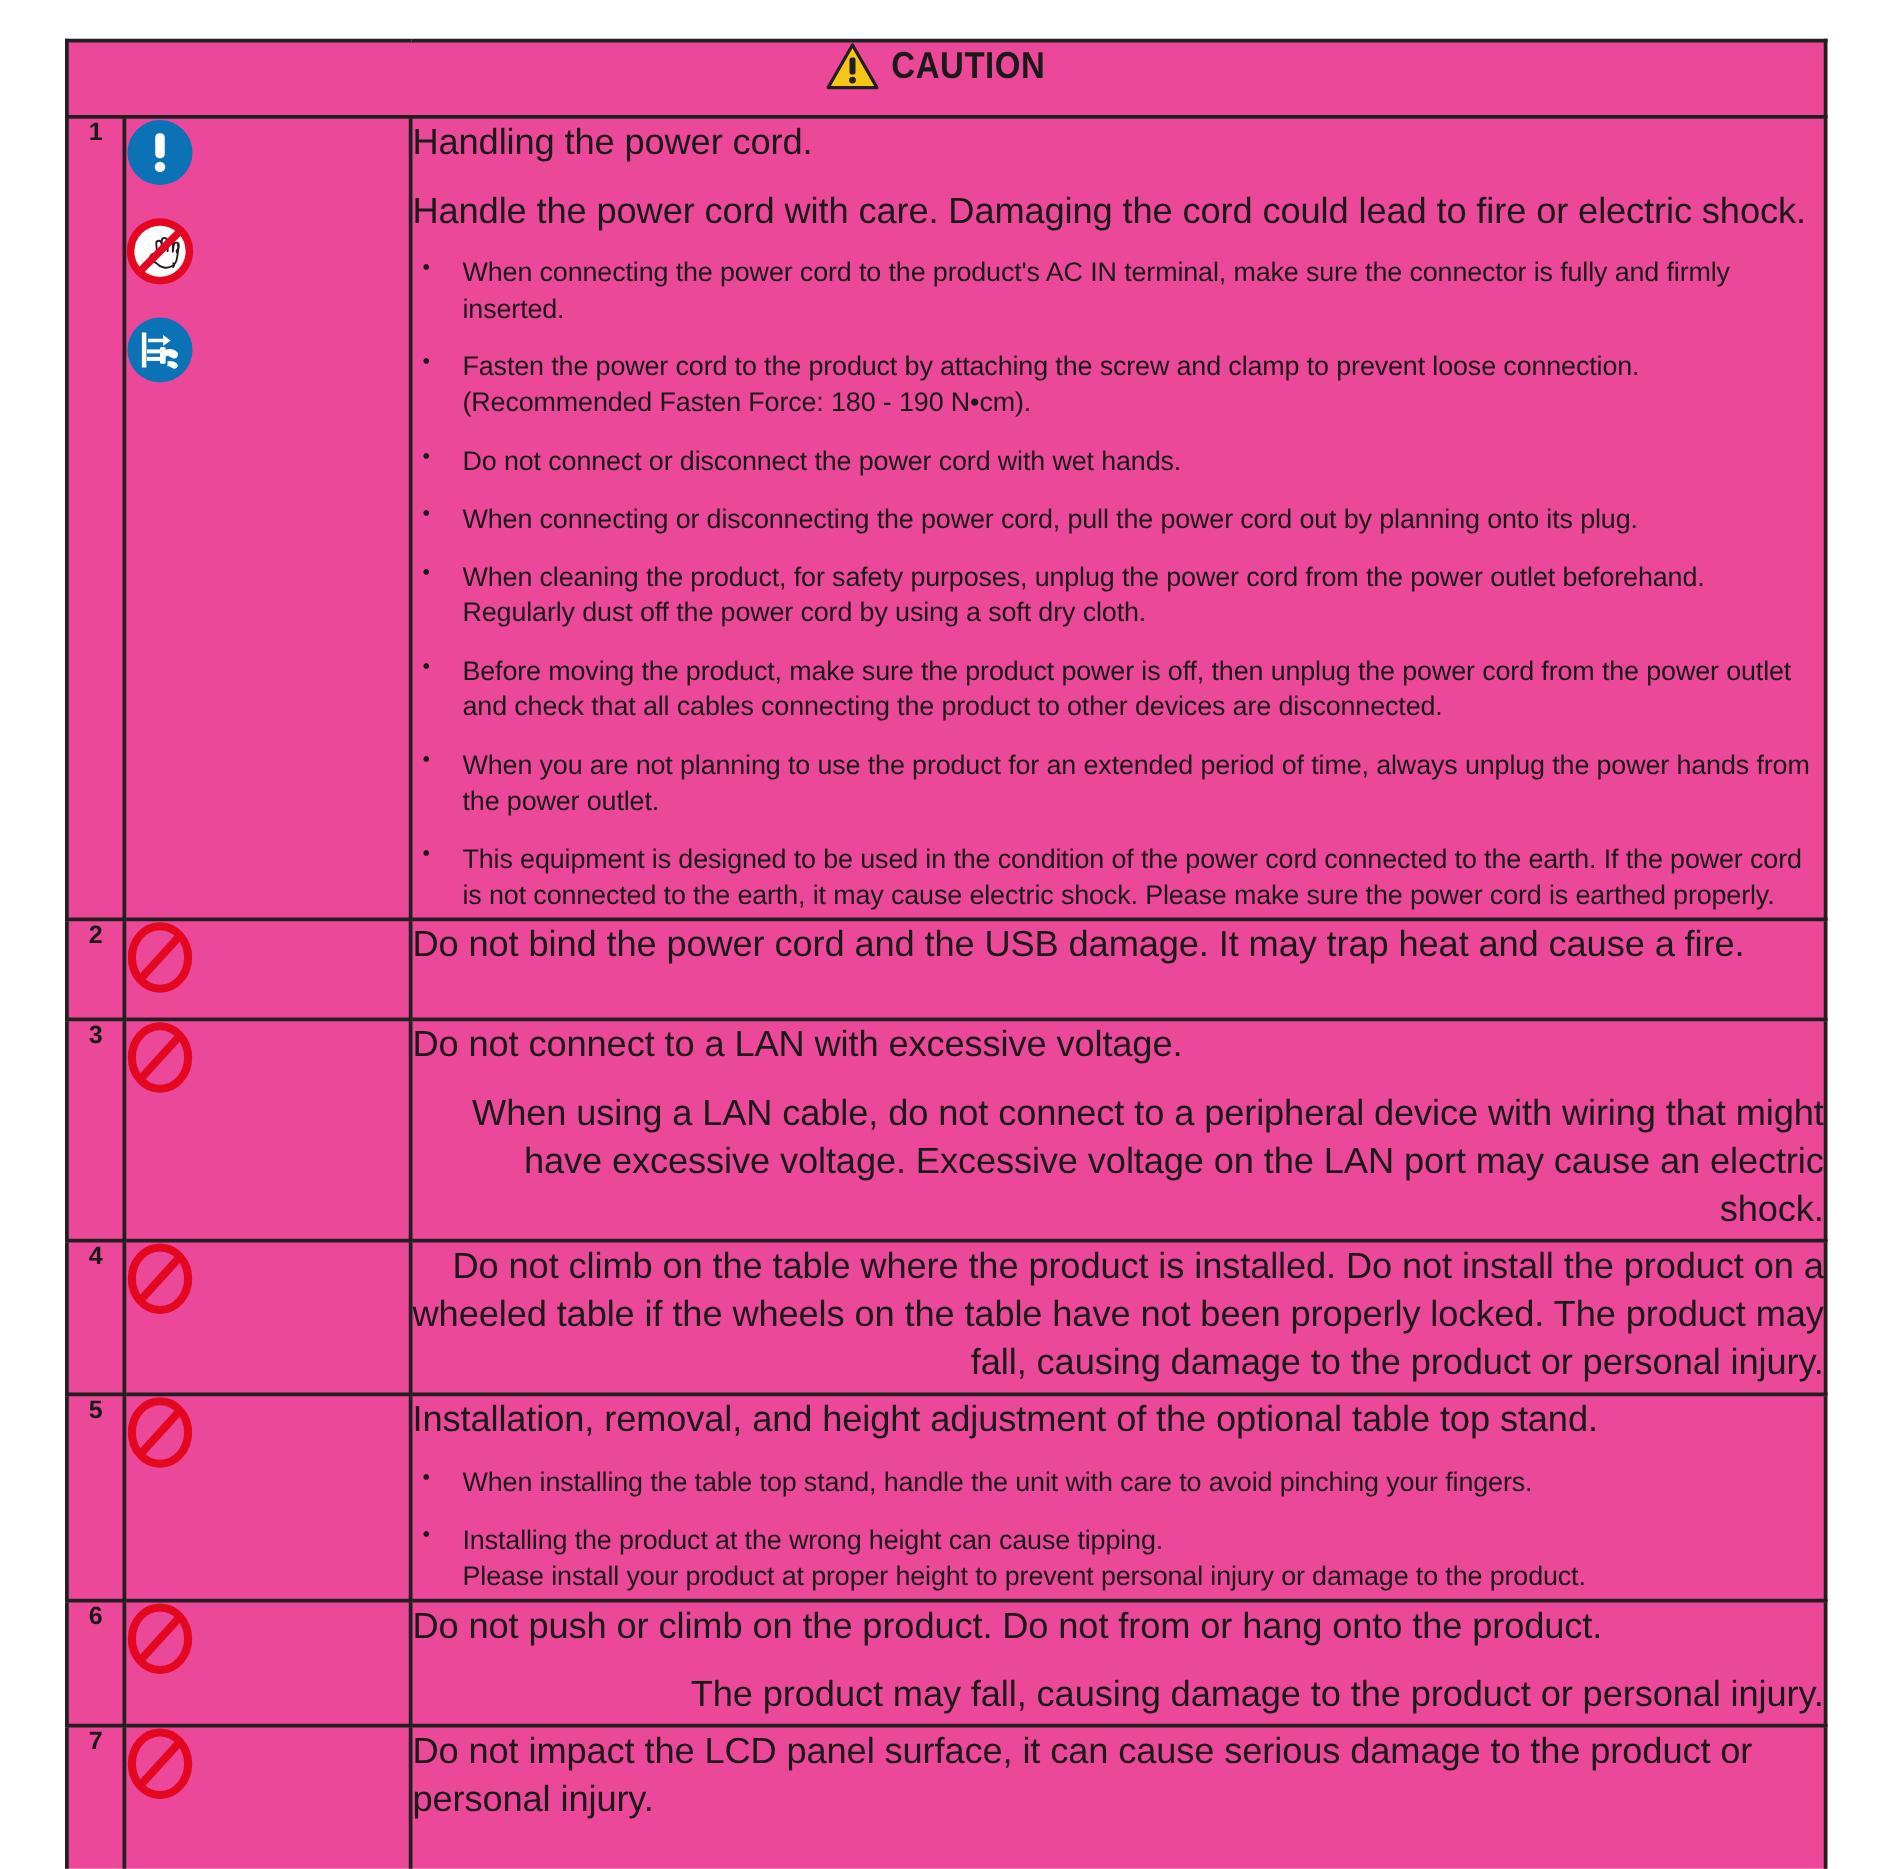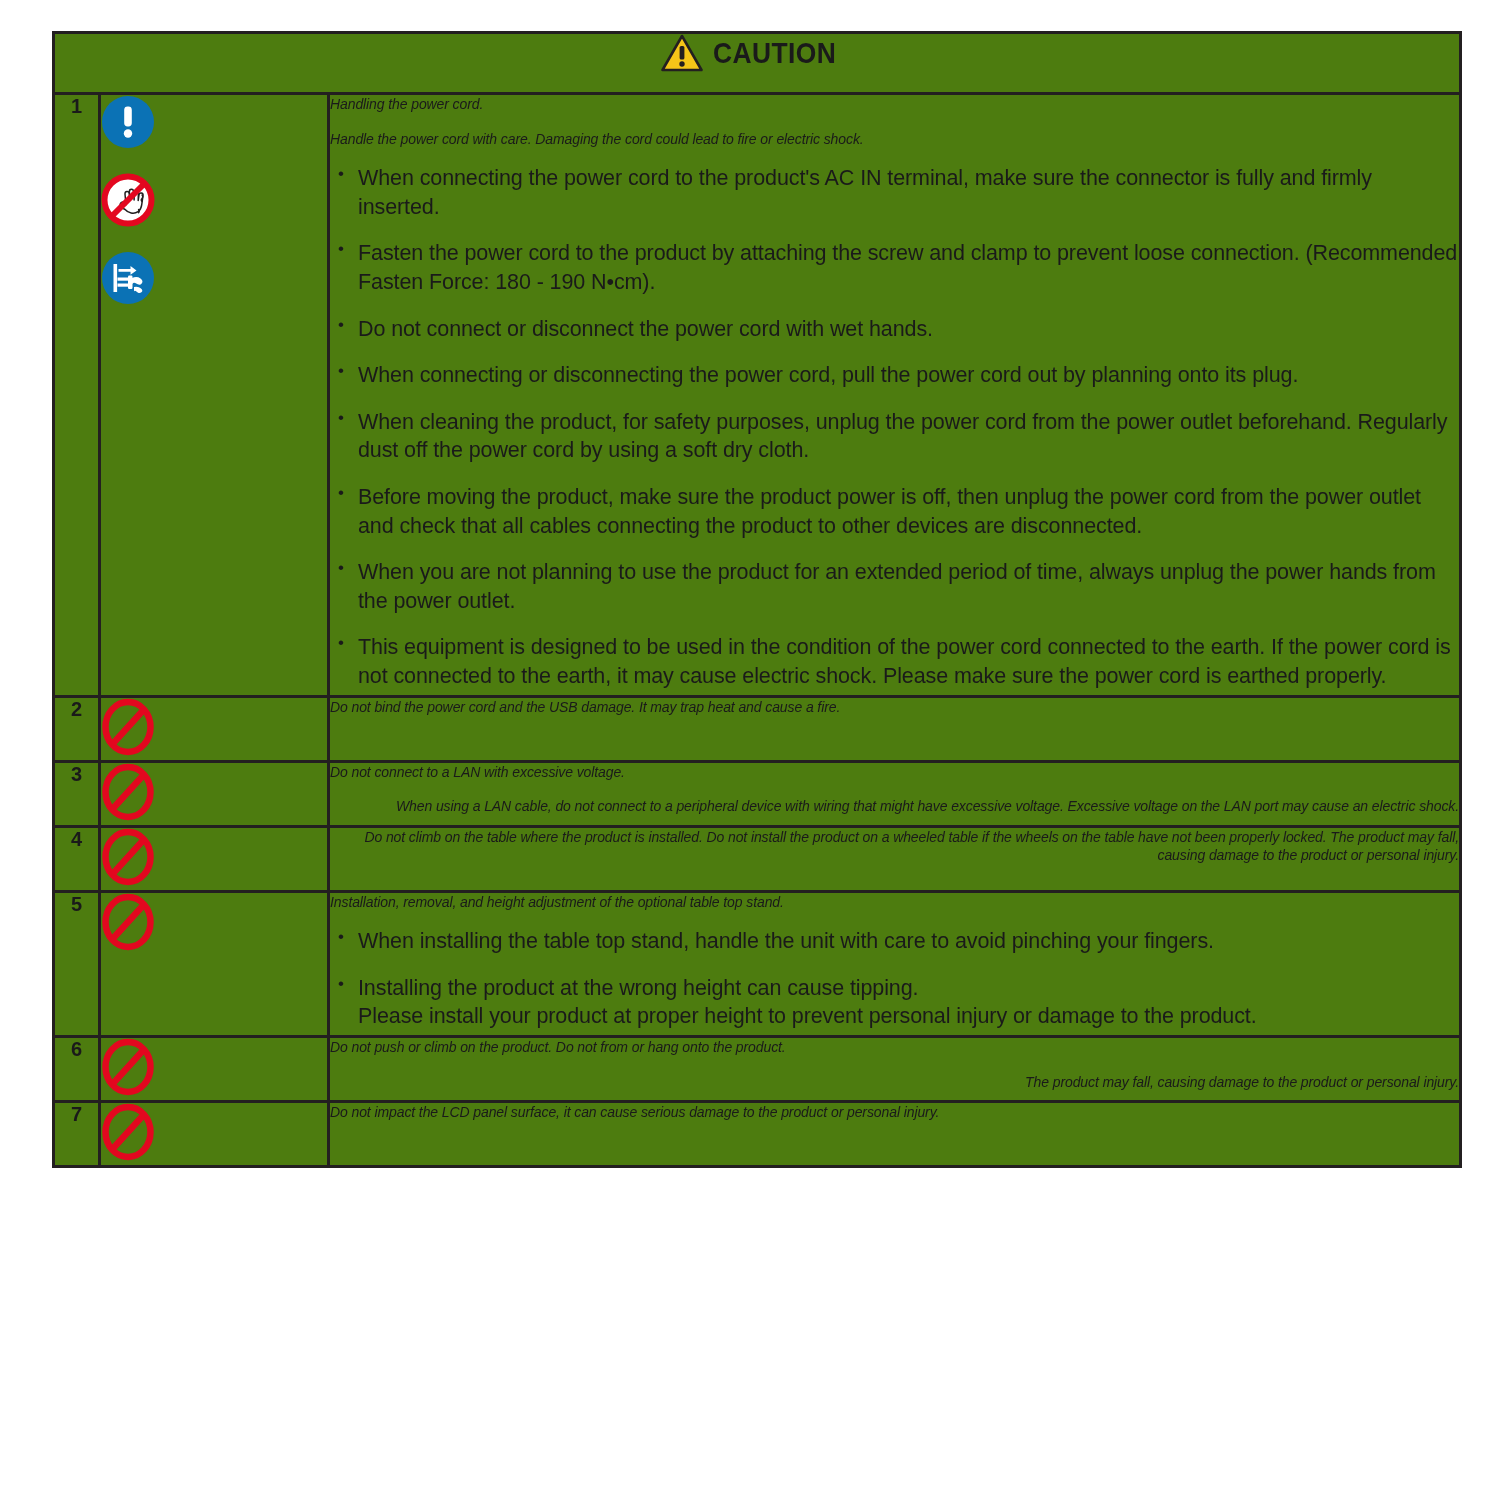--- a/index.html
+++ b/index.html
@@ -28,21 +28,21 @@
     top: 31px;
     width: 1410px;
     border-collapse: collapse;
     table-layout: fixed;
   }
 
   table.caution-table td {
     border: 3px solid #231f20;
     padding: 0;
     vertical-align: top;
-    background: #4d7c0f;
+    background: #ec4899;
   }
 
   
   td.header-cell {
     height: 58px;
     text-align: center;
     vertical-align: middle;
     padding: 6px 0 8px 0;
   }
   .header-inner {
@@ -81,40 +81,39 @@
 
   .icon-stack {
     display: flex;
     flex-direction: column;
     gap: 20px;
     align-items: flex-start;
   }
 
   
   .para {
-    font-size: 14px;
+    font-size: 29px;
     line-height: 1.33;
     margin: 0 0 16px 0;
     color: #1a1a1a;
     letter-spacing: -0.1px;
-    font-style: italic;
   }
   .para:last-child { margin-bottom: 4px; text-align: right; }
 
   ul.bullets {
     list-style: none;
     margin: 0;
     padding: 0;
   }
   ul.bullets li {
     position: relative;
     font-size: 21.5px;
     line-height: 1.33;
     margin: 0 0 18px 0;
-    padding-left: 28px;
+    padding-left: 40px;
     color: #1a1a1a;
     letter-spacing: -0.1px;
   }
   ul.bullets li:last-child { margin-bottom: 4px; }
   ul.bullets li::before {
     content: "\2022";
     position: absolute;
     left: 8px;
     top: -1px;
     font-size: 17px;

